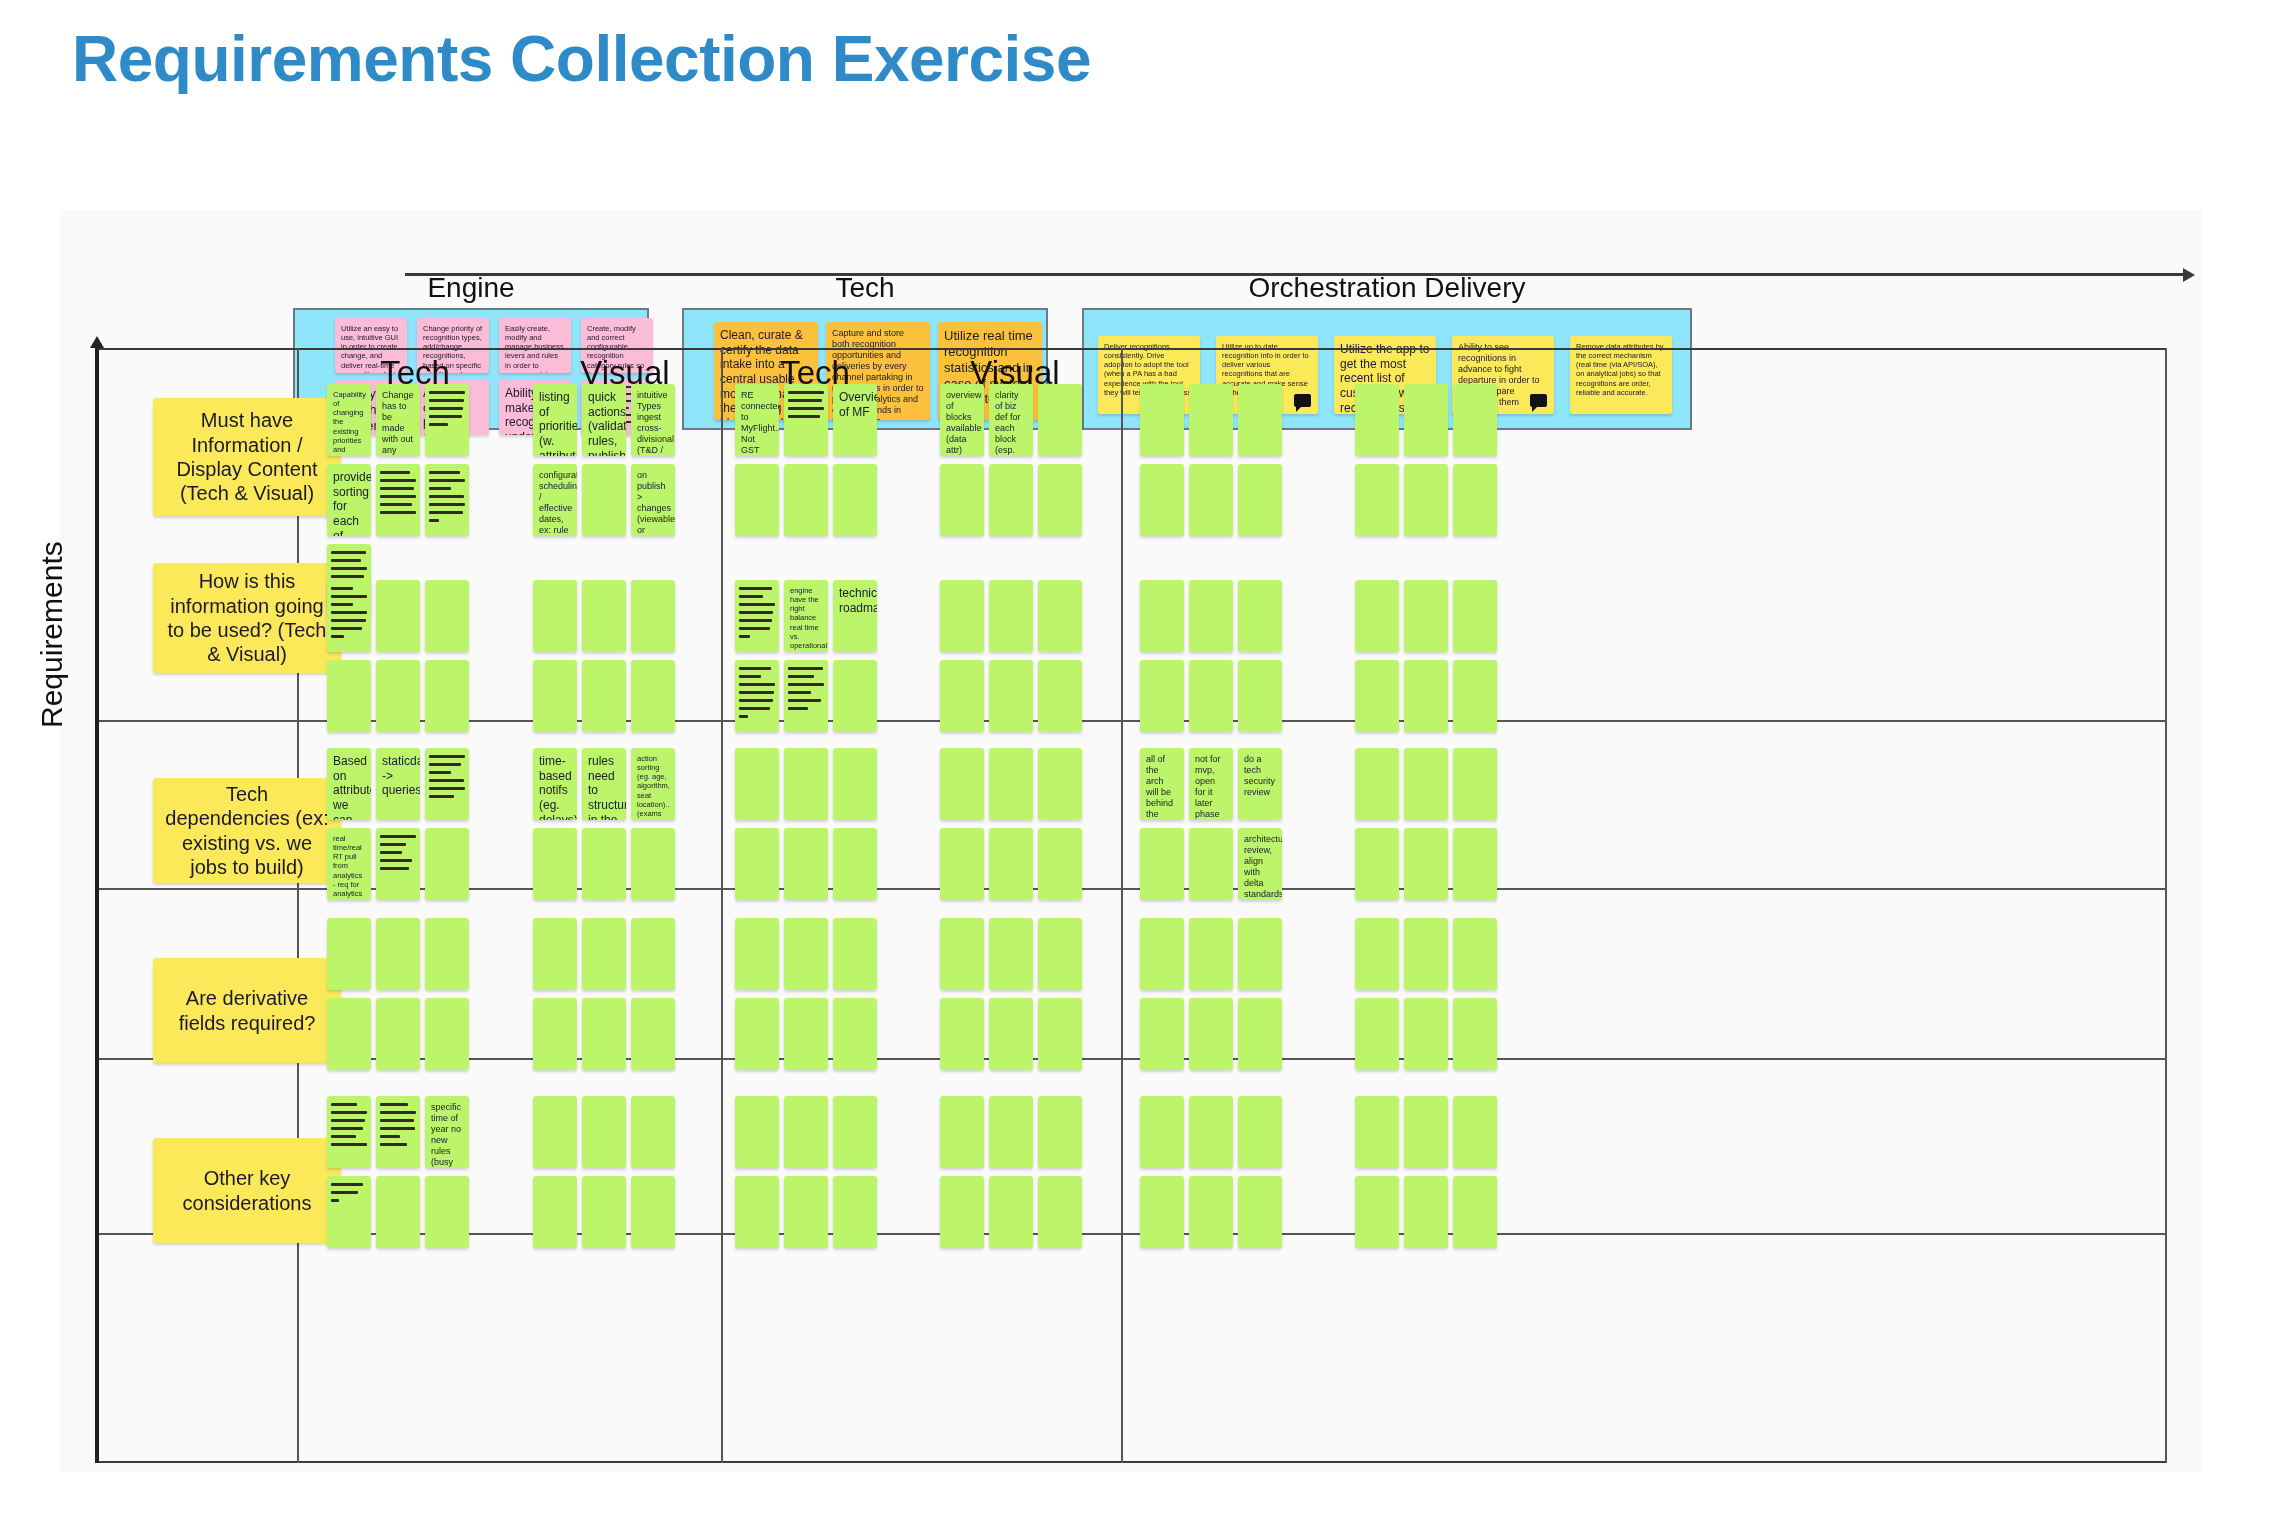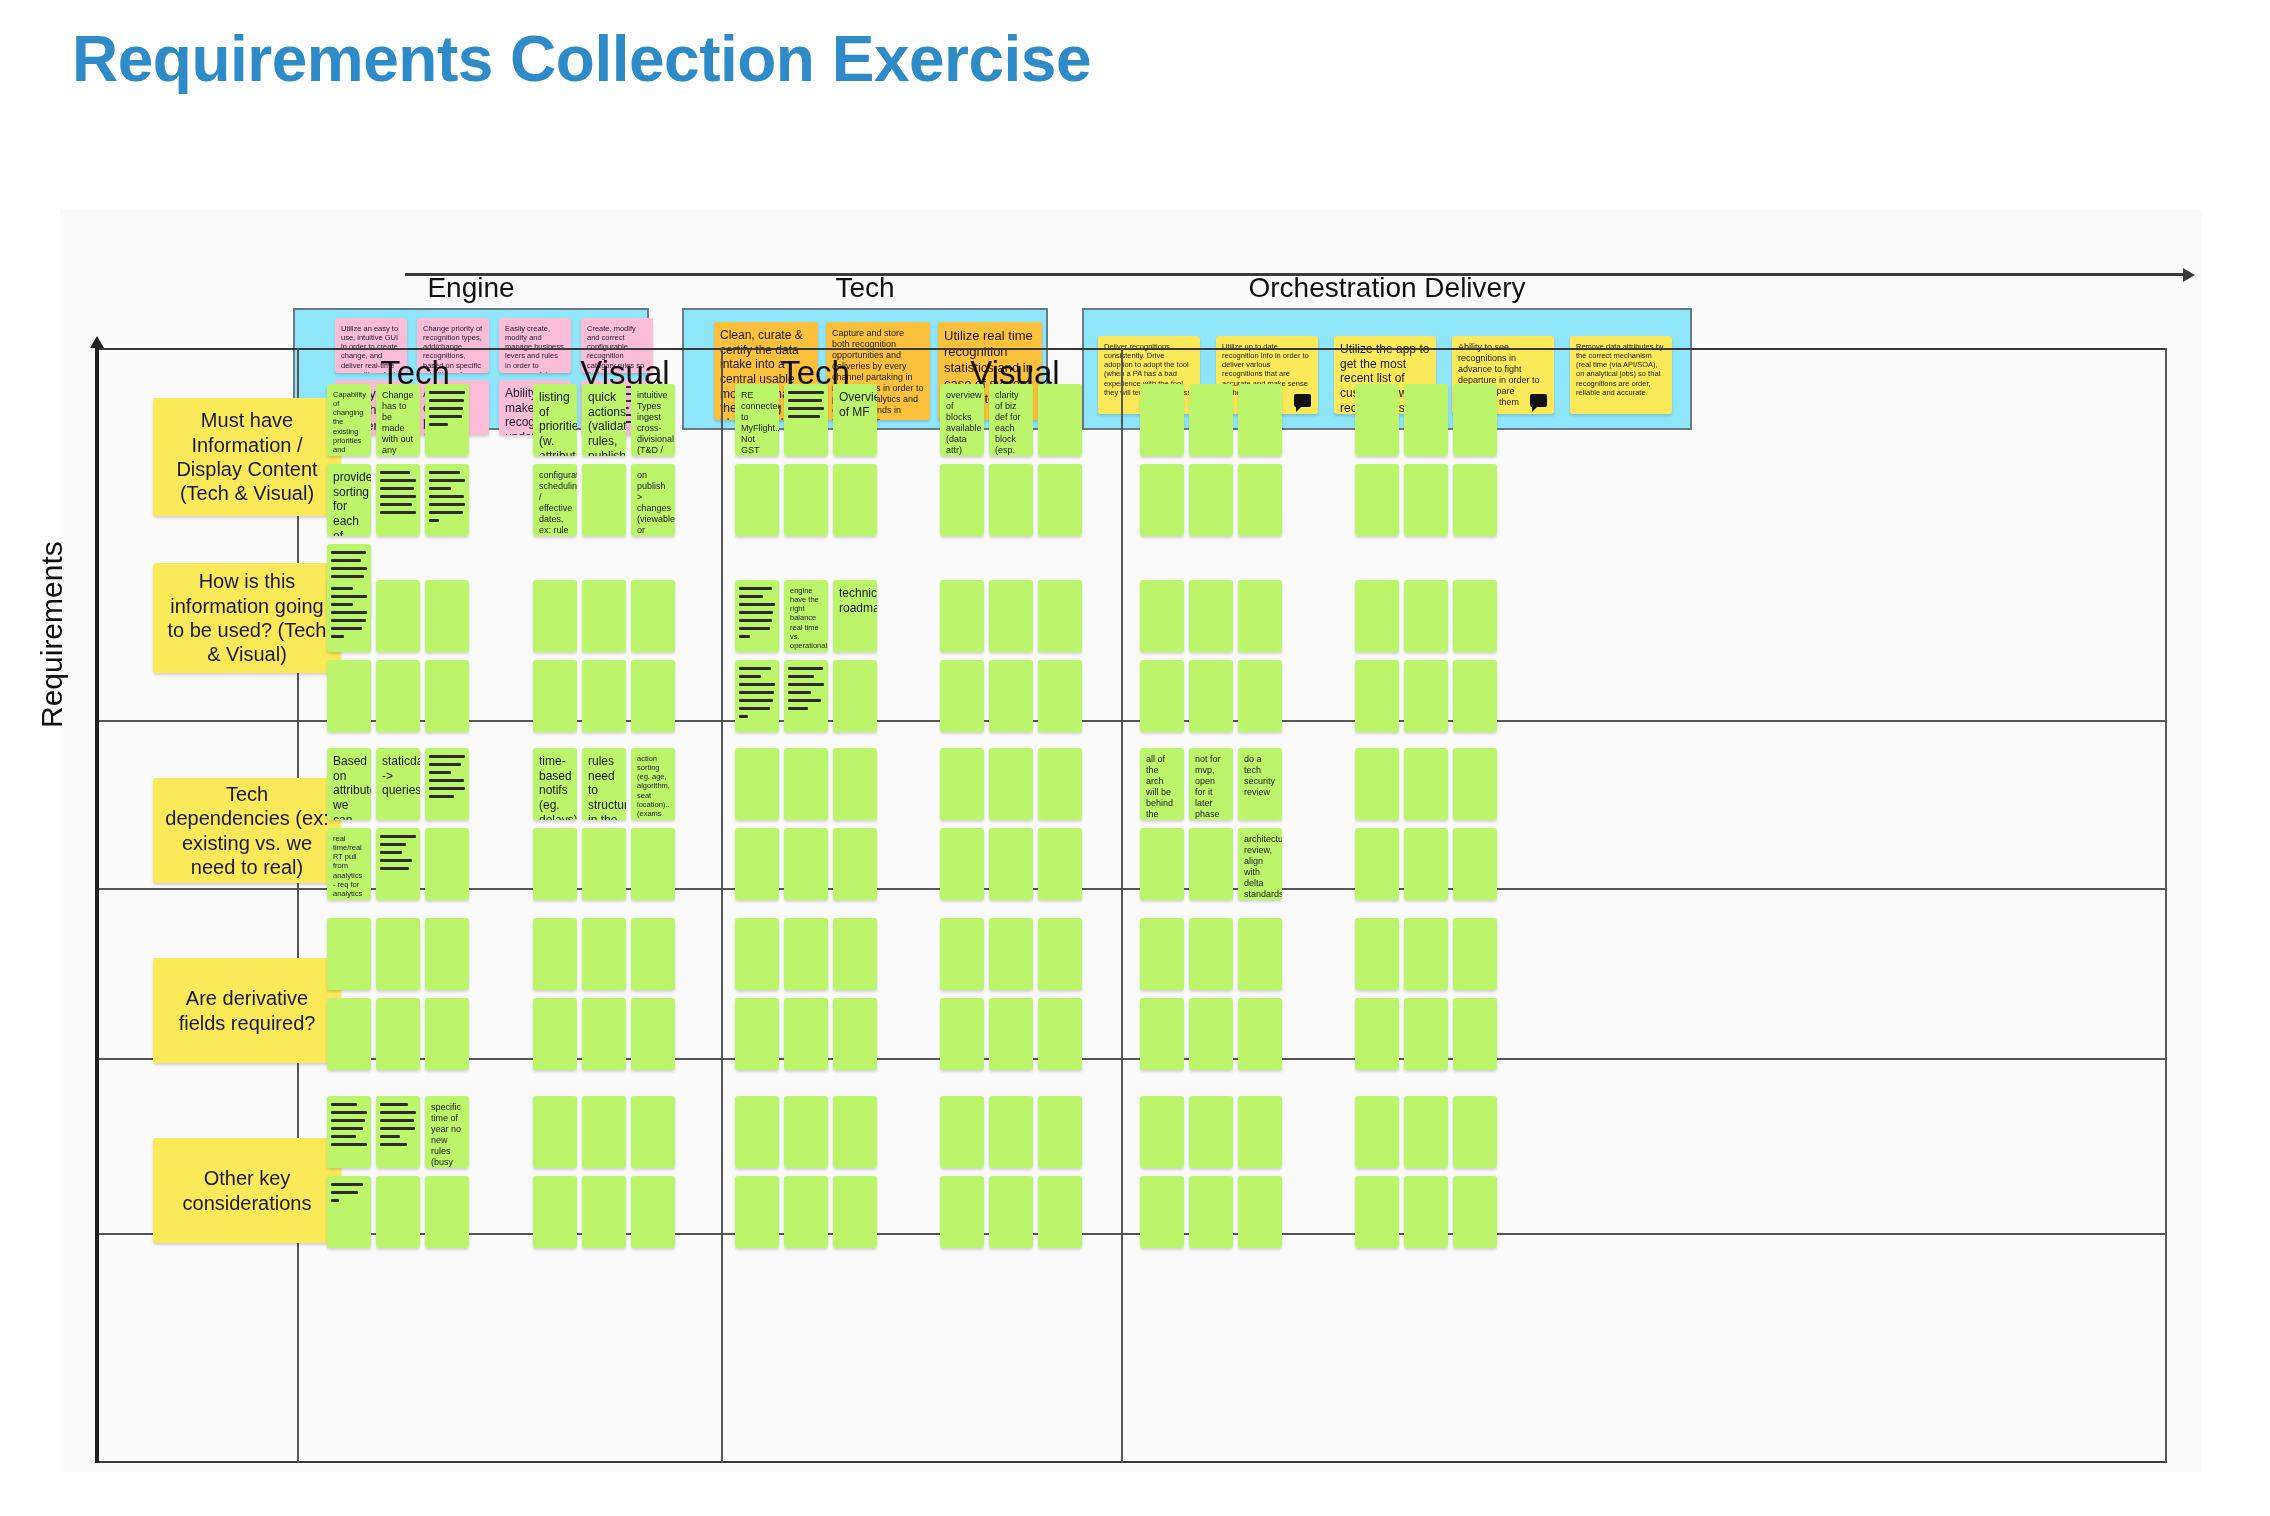--- a/index.html
+++ b/index.html
@@ -209,21 +209,21 @@
           <div class="sub-head" style="left: 850px; top: 6px; width: 140px;">Visual</div>
         </div>
       <div id="row-labels">
           <div class="note ylabel" style="left: 58px; top: 50px; width: 188px; height: 118px; display: flex; align-items: center; justify-content: center; padding: 8px 10px;">
             <span class="txt rl">Must have Information / Display Content (Tech &amp; Visual)</span>
           </div>
           <div class="note ylabel" style="left: 58px; top: 215px; width: 188px; height: 110px; display: flex; align-items: center; justify-content: center; padding: 8px 10px;">
             <span class="txt rl">How is this information going to be used? (Tech &amp; Visual)</span>
           </div>
           <div class="note ylabel" style="left: 58px; top: 430px; width: 188px; height: 105px; display: flex; align-items: center; justify-content: center; padding: 8px 10px;">
-            <span class="txt rl">Tech dependencies (ex: existing vs. we need to real)</span>
+            <span class="txt rl">Tech dependencies (ex: existing vs. we jobs to build)</span>
           </div>
           <div class="note ylabel" style="left: 58px; top: 610px; width: 188px; height: 105px; display: flex; align-items: center; justify-content: center; padding: 8px 10px;">
             <span class="txt rl">Are derivative fields required?</span>
           </div>
           <div class="note ylabel" style="left: 58px; top: 790px; width: 188px; height: 105px; display: flex; align-items: center; justify-content: center; padding: 8px 10px;">
             <span class="txt rl">Other key considerations</span>
           </div>
         </div>
       <div id="cell-notes">
           <div class="note green" style="left: 232px; top: 36px; width: 44px; height: 72px;">

